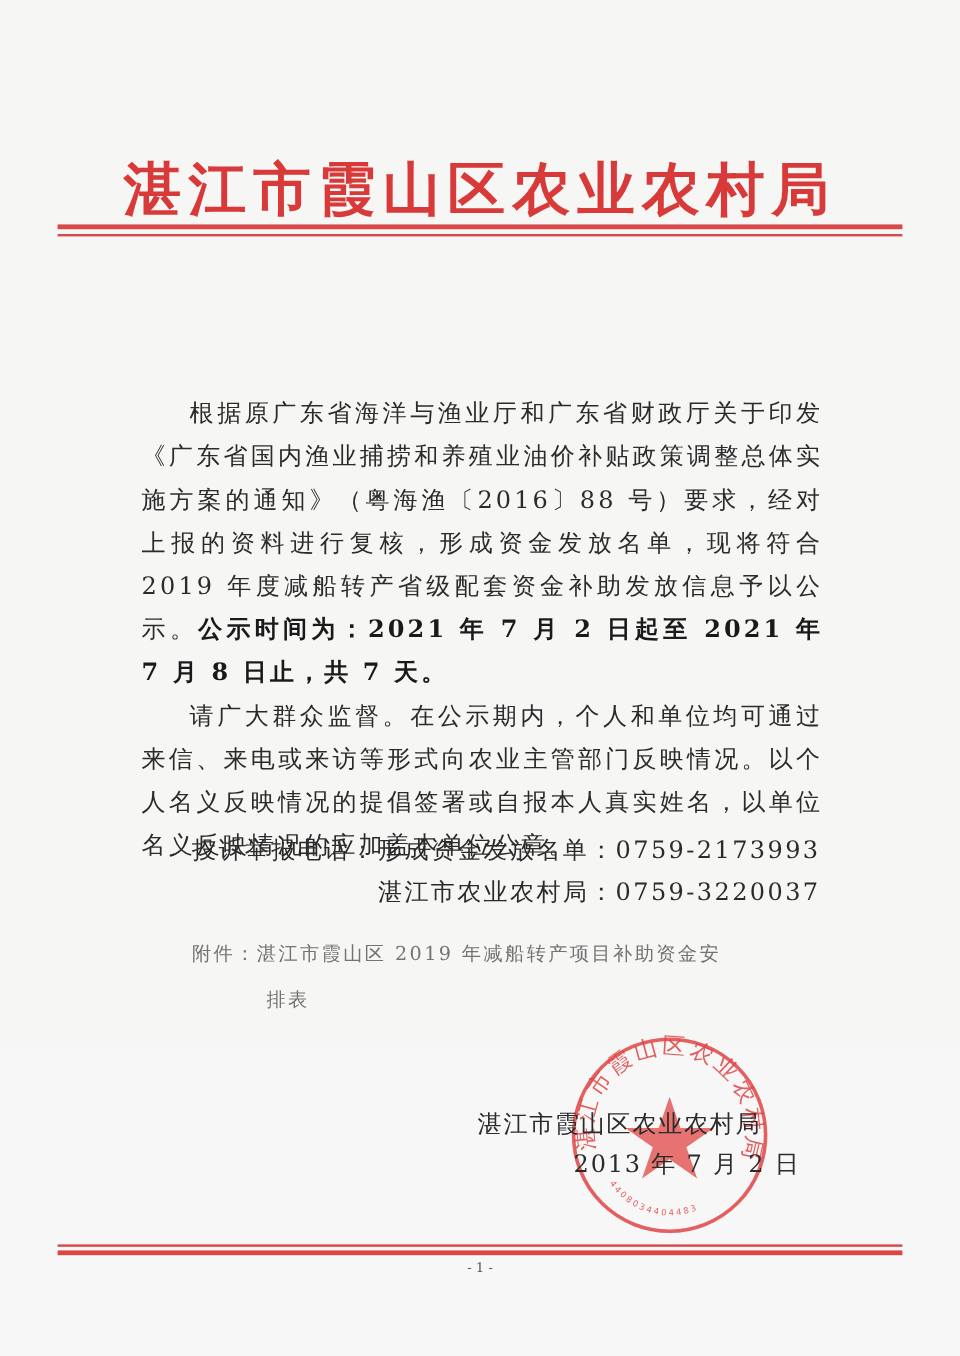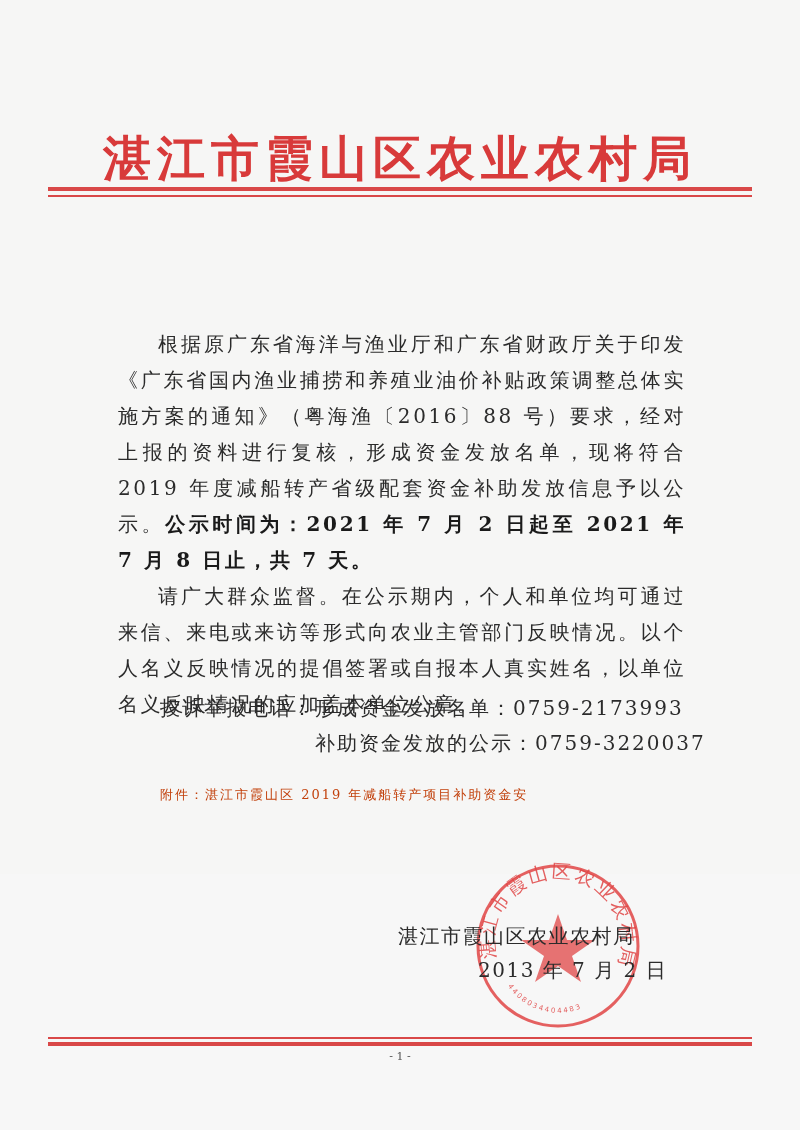--- a/index.html
+++ b/index.html
@@ -20,21 +20,21 @@
   }
   .doc-title .l2 { font-weight:normal; }
   .body-text {
     position:absolute; left:118px; width:568px; font-size:20px; line-height:36px;
     letter-spacing:2.6px; color:#2b2b2b; text-align:justify;
   }
   .p { margin:0; }
   .indent { text-indent:2em; }
   .bold { font-weight:bold; color:#1a1a1a; }
   .contact { position:absolute; font-size:20px; line-height:34px; letter-spacing:2px; color:#2b2b2b;margin-top:17px; }
-  .attach { position:absolute; left:160px; width:540px; font-size:13px; line-height:38px; letter-spacing:2px; color:#c2410c; }
+  .attach { position:absolute; left:160px; width:540px; font-size:16px; line-height:38px; letter-spacing:2px; color:#737373; }
   .sign { position:absolute; font-size:20px; line-height:36px; letter-spacing:1.5px; color:#2b2b2b; }
   .stamp { position:absolute; left:474px; top:862px; width:168px; height:168px; }
   .pageno { position:absolute; left:0; width:800px; top:1048px; text-align:center; font-size:11px; color:#555; }
 </style>
 </head>
 <body>
 
 <div class="page">
 
   <div class="org-title">湛江市霞山区农业农村局</div>
@@ -46,25 +46,26 @@
   <div class="body-text" style="top:326px;">
     <p class="p indent"><span>根据原广东省海洋与渔业厅和广东省财政厅关于印发《广东省国内渔业捕捞和养殖业油价补贴政策调整总体实施方案的通知》（粤海渔〔2016〕88 号）要求，经对上报的资料进行复核，形成资金发放名单，现将符合 2019 年度减船转产省级配套资金补助发放信息予以公示。</span><span class="bold">公示时间为：2021 年 7 月 2 日起至 2021 年 7 月 8 日止，共 7 天。</span></p>
     <p class="p indent">请广大群众监督。在公示期内，个人和单位均可通过来信、来电或来访等形式向农业主管部门反映情况。以个人名义反映情况的提倡签署或自报本人真实姓名，以单位名义反映情况的应加盖本单位公章。</p>
   </div>
 
   <div class="contact" style="left:160px;top:674px;">投诉举报电话：</div>
   <div class="contact" style="left:315px;top:674px;">
     <span>形成资金发放名单：</span><span>0759-2173993</span>
   </div>
   <div class="contact" style="left:315px;top:709px;">
-    <span>补助资金发放的公示：</span><span>0759-3220037</span>
+    <span>湛江市农业农村局：</span><span>0759-3220037</span>
   </div>
 
   <div class="attach" style="top:776px;">
     <div><span>附件：</span><span>湛江市霞山区 2019 年减船转产项目补助资金安</span></div>
+    <div style="padding-left:62px;">排表</div>
   </div>
 
   <svg class="stamp" viewBox="0 0 168 168">
     <defs>
       <path id="arcTop" d="M 22 96 A 64 64 0 1 1 146 96"></path>
       <path id="arcBot" d="M 34 124 A 60 60 0 0 0 134 124"></path>
     </defs>
     <circle cx="84" cy="84" r="80" fill="none" stroke="#e04545" stroke-width="3" opacity="0.85"></circle>
     <polygon points="84,52 93,78 121,78 98,94 107,120 84,104 61,120 70,94 47,78 75,78" fill="#e04545" opacity="0.75"></polygon>
     <text font-size="19" fill="#e04545" opacity="0.85" letter-spacing="3" font-family="DejaVu Serif, serif"><textPath href="#arcTop">湛江市霞山区农业农村局</textPath></text>

